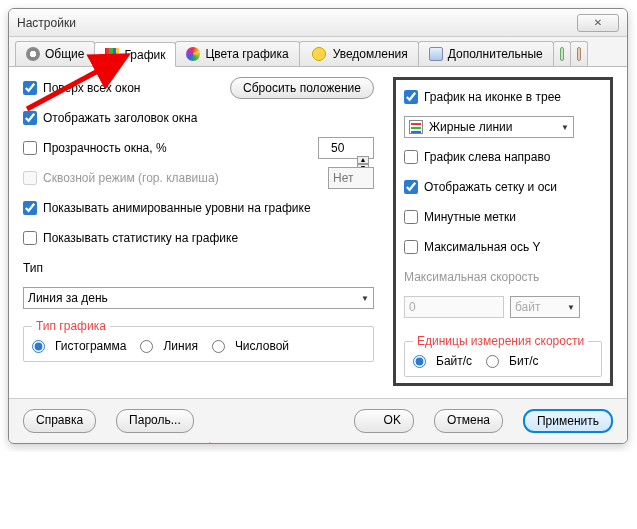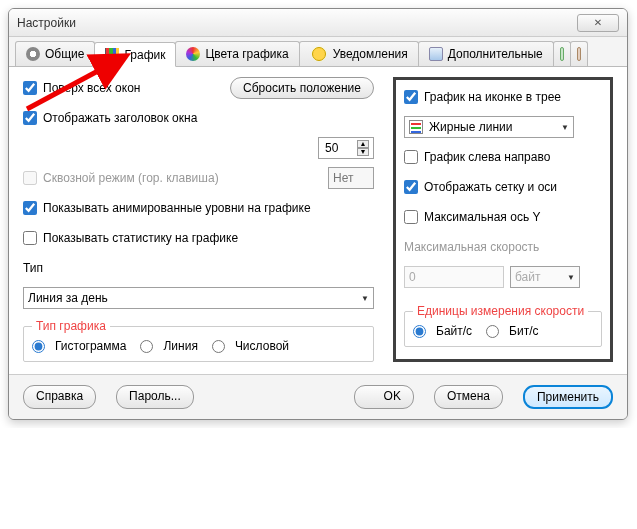--- a/index.html
+++ b/index.html
@@ -16,21 +16,21 @@
   .body { background: #fff; padding: 10px 14px 12px 14px; display: flex; gap: 8px; }
   .col { flex: 1; display: flex; flex-direction: column; gap: 8px; }
   .col-right { border: 3px solid #404040; padding: 6px 8px; flex: 0 0 220px; margin-left: 11px; }
   .row { display: flex; align-items: center; gap: 6px; min-height: 22px; }
   input[type=checkbox] { width: 14px; height: 14px; accent-color: #2a7ad0; margin: 0; }
   input[type=checkbox]:disabled + span, .disabled { color: #999; }
   label { display: flex; align-items: center; gap: 6px; cursor: default; }
   .btn { border: 1px solid #999; background: linear-gradient(#fdfdfd,#e6e6e6); padding: 3px 12px; border-radius: 11px; cursor: pointer; min-width: 60px; text-align: right; }
   .btn-primary { border: 2px solid #0a84d8; background: linear-gradient(#e9f5ff,#cfe9ff); }
   .spinner, .textbox, .combo { border: 1px solid #a0a0a0; background: #fff; padding: 2px 4px; height: 22px; }
-  .spinner { width: 56px; display: flex; align-items: center; }
+  .spinner { width: 56px; display: flex; align-items: center; flex-direction: column; }
   .spinner input { border: none; width: 34px; outline: none; font-size: 12px; }
   .spin-btns { display: flex; flex-direction: column; margin-left: auto; }
   .spin-btns div { width: 12px; height: 8px; border: 1px solid #999; background: #eee; font-size: 7px; line-height: 6px; text-align: center; cursor: pointer; }
   .textbox { width: 46px; display: flex; align-items: center; background: #f7f7f7; color: #777; }
   .combo { display: flex; align-items: center; width: 100%; cursor: pointer; position: relative; }
   .combo .arr { margin-left: auto; font-size: 8px; color: #333; }
   .combo.small { width: 170px; }
   .combo.mini { width: 70px; }
   .combo.disabled-c { background: #fafafa; color: #aaa; }
   fieldset { border: 1px solid #ccc; border-radius: 2px; padding: 6px 8px 8px 8px; margin: 2px 0 0 0; }
@@ -103,20 +103,24 @@
           </label>
         <div style="margin-left:auto" class="btn">Сбросить положение</div>
       </div>
       <div class="row">
         <label>
             <input type="checkbox" checked="" style="">
             <span>Отображать заголовок окна</span>
           </label>
       </div>
       <div class="row">
+        <label>
+            <input type="checkbox" style="">
+            <span>Прозрачность окна, %</span>
+          </label>
         <div class="spinner" style="margin-left:auto">
           <input value="50" style="">
           <div class="spin-btns">
               <div>▲</div>
               <div>▼</div>
             </div>
         </div>
       </div>
       <div class="row">
         <label>
@@ -184,20 +188,26 @@
       <div class="row">
         <label>
             <input type="checkbox" style="">
             <span>График слева направо</span>
           </label>
       </div>
       <div class="row">
         <label>
             <input type="checkbox" checked="" style="">
             <span>Отображать сетку и оси</span>
+          </label>
+      </div>
+      <div class="row">
+        <label>
+            <input type="checkbox" style="">
+            <span>Минутные метки</span>
           </label>
       </div>
       <div class="row">
         <label>
             <input type="checkbox" style="">
             <span>Максимальная ось Y</span>
           </label>
       </div>
       <div class="row">
           <span class="disabled">Максимальная скорость</span>

